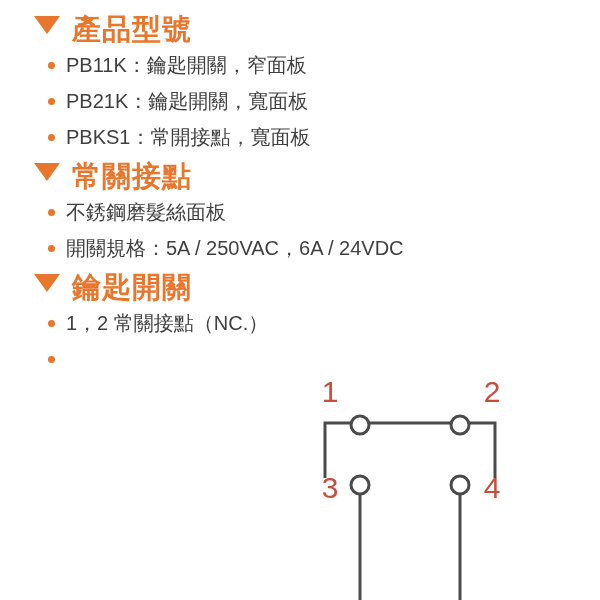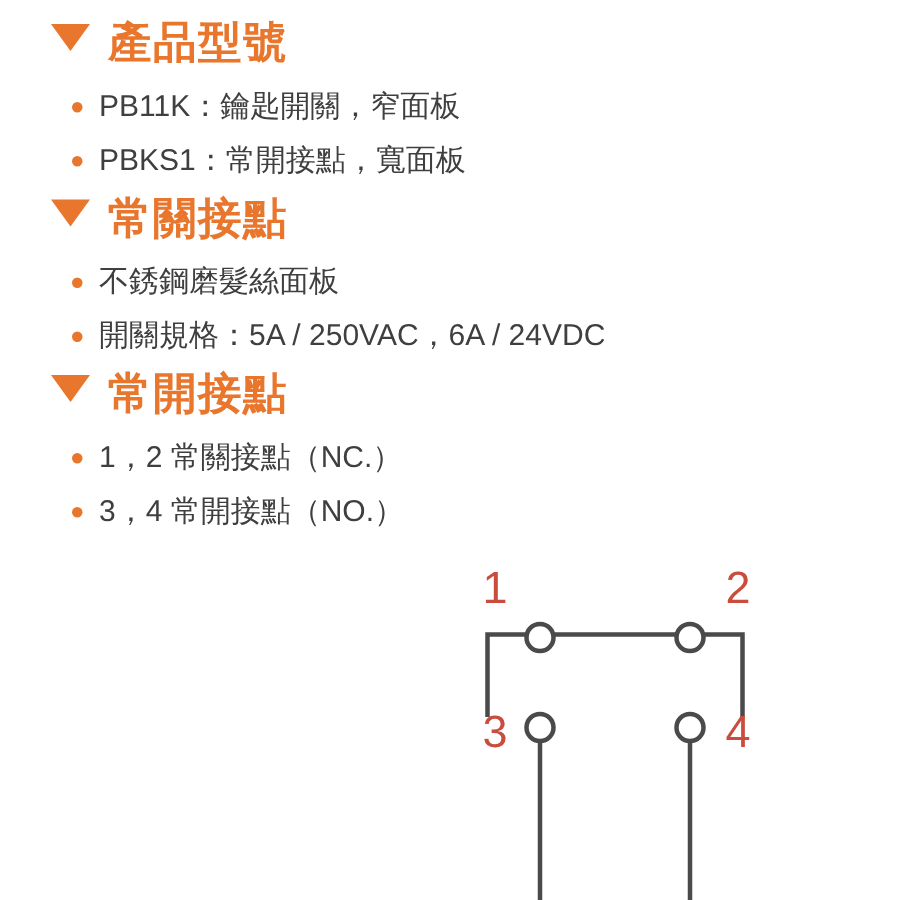--- a/index.html
+++ b/index.html
@@ -43,21 +43,21 @@
   .section-title {
     font-size: 29px;
     font-weight: bold;
     color: #e8762c;
     letter-spacing: 1px;
     line-height: 1.1;
     white-space: nowrap;
   }
   ul.bullets {
     list-style: none;
-    margin: 12px 0 10px 0;
+    margin: 0 0 10px 0;
     padding: 0 0 0 14px;
   }
   ul.bullets li {
     display: flex;
     align-items: flex-start;
     gap: 11px;
     margin: 0 0 9px 0;
   }
   .dot {
     width: 7px;
@@ -104,20 +104,24 @@
       <span class="tri"></span>
       <span class="section-title">產品型號</span>
     </div>
     <ul class="bullets">
       <li>
         <span class="dot"></span>
         <span class="bullet-text">PB11K：鑰匙開關，窄面板</span>
       </li>
       <li>
         <span class="dot"></span>
+        <span class="bullet-text">PB21K：鑰匙開關，寬面板</span>
+      </li>
+      <li>
+        <span class="dot"></span>
         <span class="bullet-text">PBKS1：常開接點，寬面板</span>
       </li>
     </ul>
   </div>
 
   <div class="section sec2">
     <div class="section-head">
       <span class="tri"></span>
       <span class="section-title">常關接點</span>
     </div>
@@ -129,30 +133,29 @@
       <li>
         <span class="dot"></span>
         <span class="bullet-text">開關規格：5A / 250VAC，6A / 24VDC</span>
       </li>
     </ul>
   </div>
 
   <div class="section sec3">
     <div class="section-head">
       <span class="tri"></span>
-      <span class="section-title">常開接點</span>
+      <span class="section-title">鑰匙開關</span>
     </div>
     <ul class="bullets">
       <li>
         <span class="dot"></span>
         <span class="bullet-text">1，2 常關接點（NC.）</span>
       </li>
       <li>
         <span class="dot"></span>
-        <span class="bullet-text">3，4 常開接點（NO.）</span>
       </li>
     </ul>
   </div>
 
   <div class="diagram">
     <svg width="280" height="232" viewBox="0 0 280 232" xmlns="http://www.w3.org/2000/svg">
 
       <path d="M 25 110 L 25 55 L 195 55 L 195 110" fill="none" stroke="#4a4a4a" stroke-width="3"></path>
 
       <circle cx="60" cy="57" r="9" fill="#ffffff" stroke="#4a4a4a" stroke-width="3"></circle>

